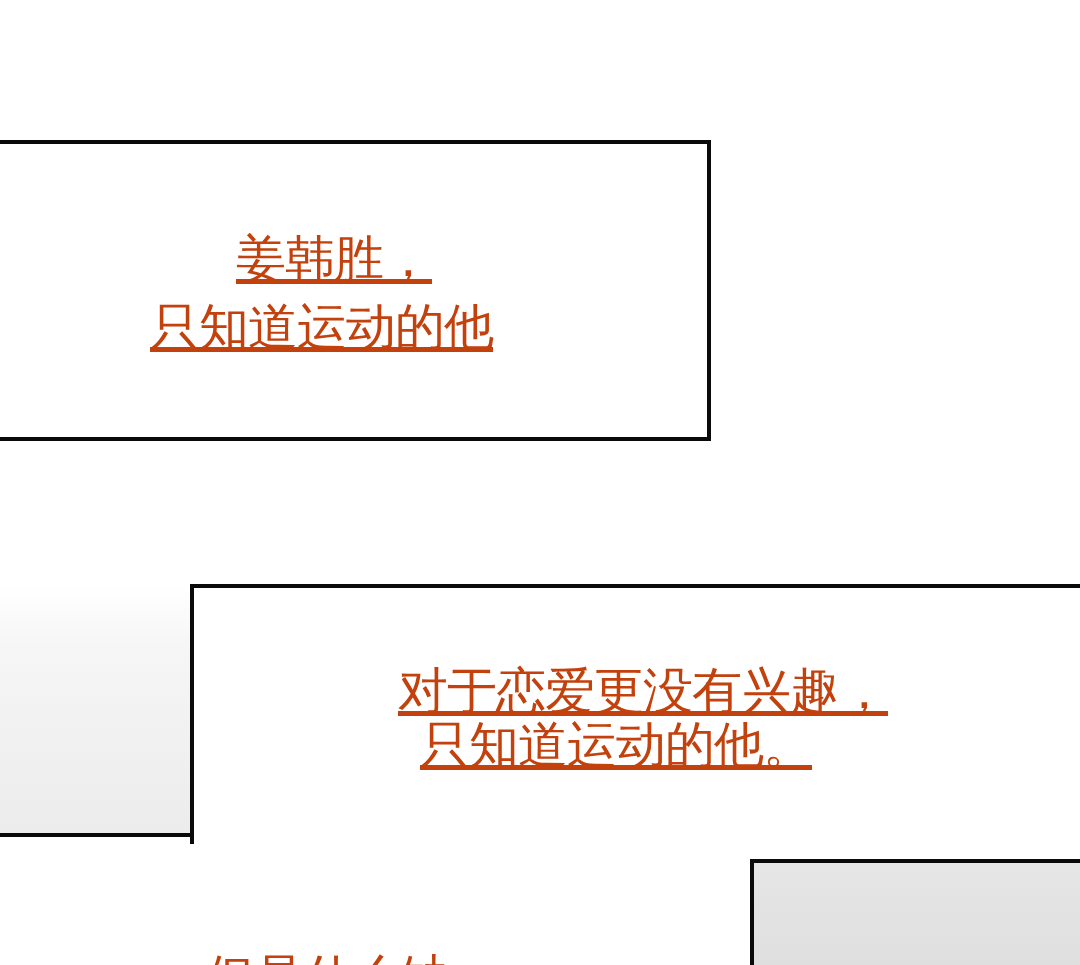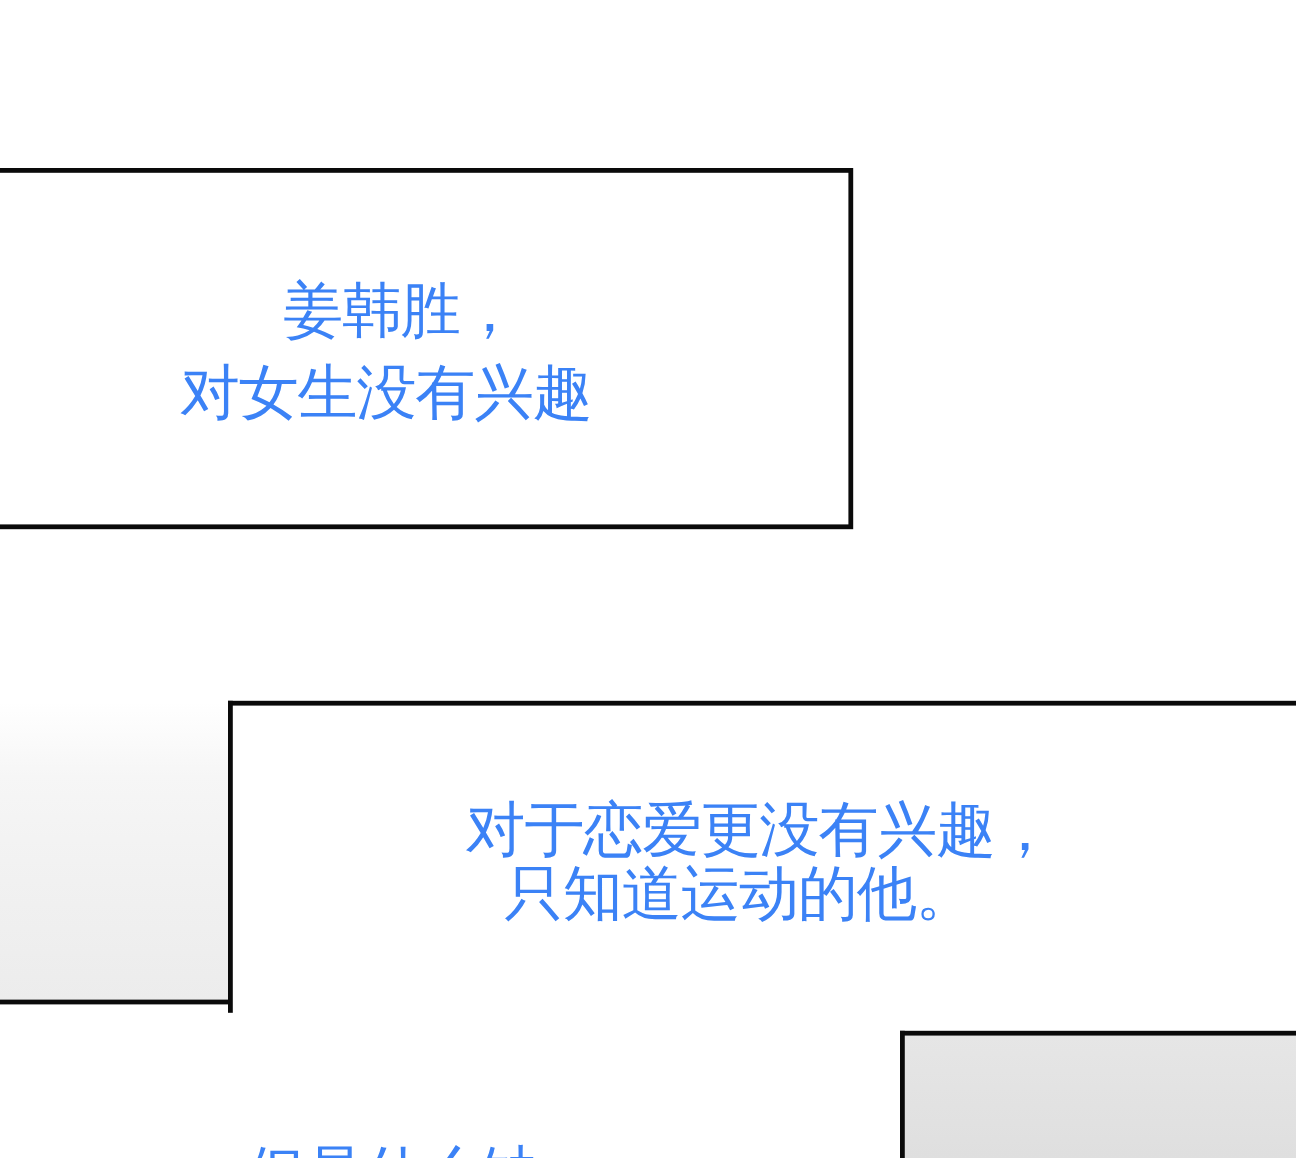--- a/index.html
+++ b/index.html
@@ -10,33 +10,33 @@
     }
     .panel { position: absolute; box-sizing: border-box; border: 4px solid #0a0a0a; }
     .panel-1 { left: -10px; top: 140px; width: 721px; height: 301px; background: #ffffff; }
     .panel-2-left { left: -10px; top: 585px; width: 205px; height: 252px;
       background: linear-gradient(to bottom, #ffffff 0%, #f6f6f6 25%, #f1f1f1 60%, #ececec 100%);
       border-top: none; }
     .panel-2-main { left: 190px; top: 584px; width: 900px; height: 260px; background: #ffffff;
       border-right: none; border-bottom: none; }
     .panel-3 { left: 750px; top: 859px; width: 340px; height: 120px;
       background: linear-gradient(to bottom, #e6e6e6, #dedede); border-right: none; border-bottom: none; }
-    .caption { position: absolute; color: #3b82f6; font-size: 50px; line-height: 66px; white-space: nowrap; letter-spacing: -1px; }
+    .caption { position: absolute; color: #c2410c; font-size: 50px; line-height: 66px; white-space: nowrap; letter-spacing: -1px; text-decoration: underline; }
     .cap1-l1 { left: 236px; top: 226px; }
     .cap1-l2 { left: 150px; top: 294px; }
-    .cap2-l1 { left: 388px; top: 658px; }
+    .cap2-l1 { left: 398px; top: 658px; }
     .cap2-l2 { left: 420px; top: 712px; }
     .cap3-l1 { left: 205px; top: 945px; }
   </style>
 </head>
 <body>
 
 <div class="panel panel-1"></div>
 <div class="caption cap1-l1">姜韩胜，</div>
-<div class="caption cap1-l2">对女生没有兴趣</div>
+<div class="caption cap1-l2">只知道运动的他</div>
 
 <div class="panel panel-2-left"></div>
 <div class="panel panel-2-main"></div>
 <div class="caption cap2-l1">对于恋爱更没有兴趣，</div>
 <div class="caption cap2-l2">只知道运动的他。</div>
 
 <div class="panel panel-3"></div>
 <div class="caption cap3-l1">但是什么缺</div>
 
 </body></html>

